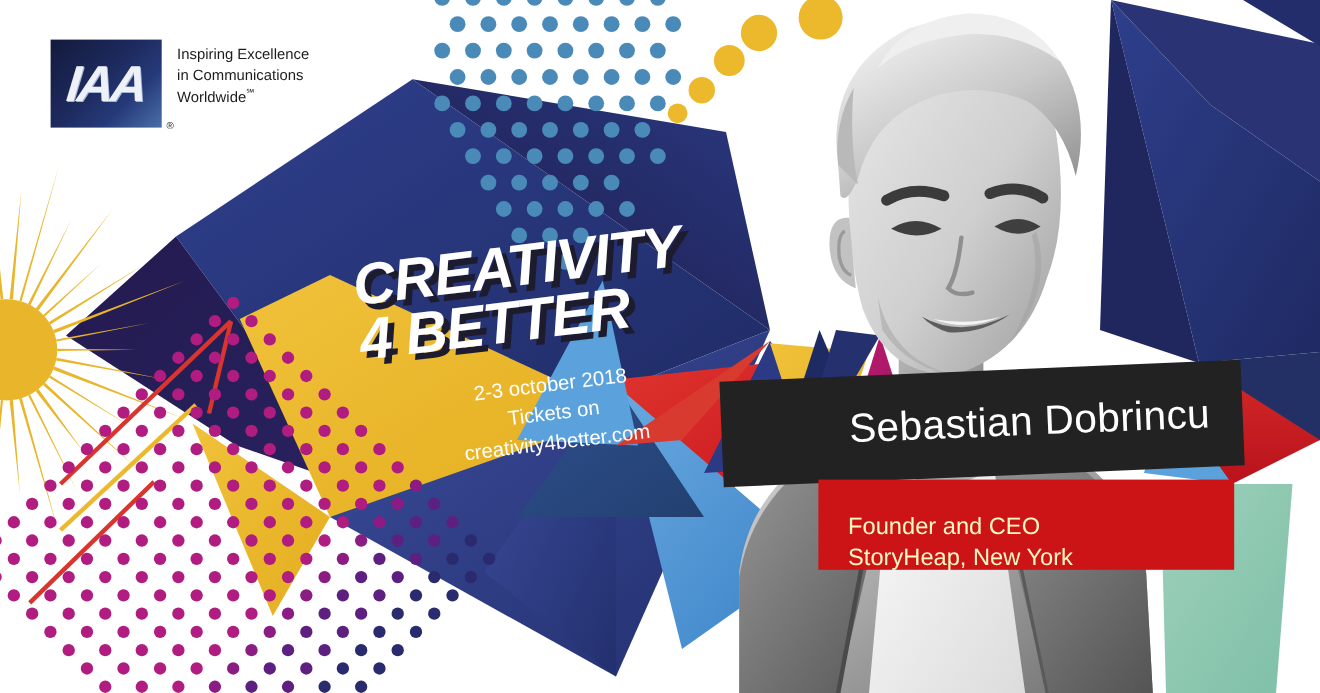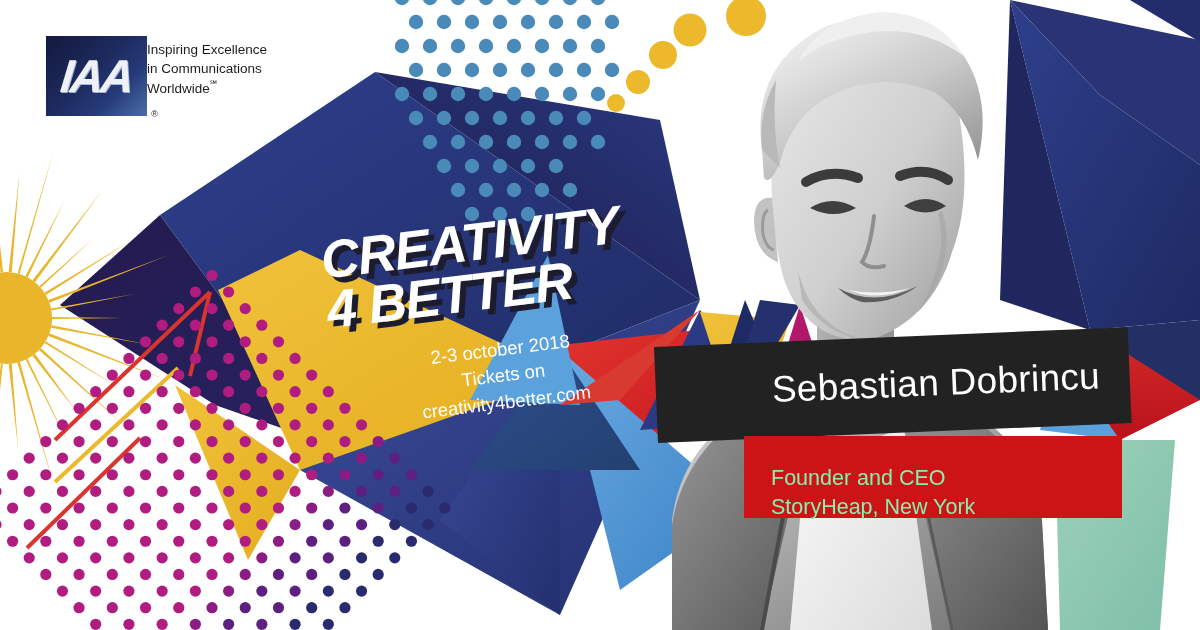--- a/index.html
+++ b/index.html
@@ -37,21 +37,21 @@
     color:#eef2f8;
     transform:skewX(-6deg);
     text-shadow:1px 1px 0 #9fb4d6;
     line-height:1;
   }
   #logo-reg{
     position:absolute;right:-11px;bottom:-3px;
     font-size:9px;color:#1b1b1b;
   }
   #logo-tag{
-    margin-top:4px;
+    margin-left:14px;margin-top:4px;
     font-size:13.5px;line-height:1.42;
     color:#1c1c1c;
     font-family:"Liberation Sans", sans-serif;
     white-space:pre-line;
     position:relative;
   }
   #logo-tag .tm{font-size:9px;vertical-align:super;}
 
   
   #title-group{
@@ -101,21 +101,21 @@
     font-family:"Liberation Sans", sans-serif;
   }
   #speaker-role-block{
     position:absolute;left:744px;top:436px;
     width:378px;height:82px;
     background:#cc1417;
     z-index:61;
     display:flex;flex-direction:column;justify-content:center;
   }
   #speaker-role{
-    color:#86efac;
+    color:#fef9c3;
     font-size:21.5px;line-height:1.33;
     margin-left:27px;
     white-space:pre-line;
     font-family:"Liberation Sans", sans-serif;
     margin-top:32px;
   }
 
   
   #portrait{
     position:absolute;left:612px;top:0;

